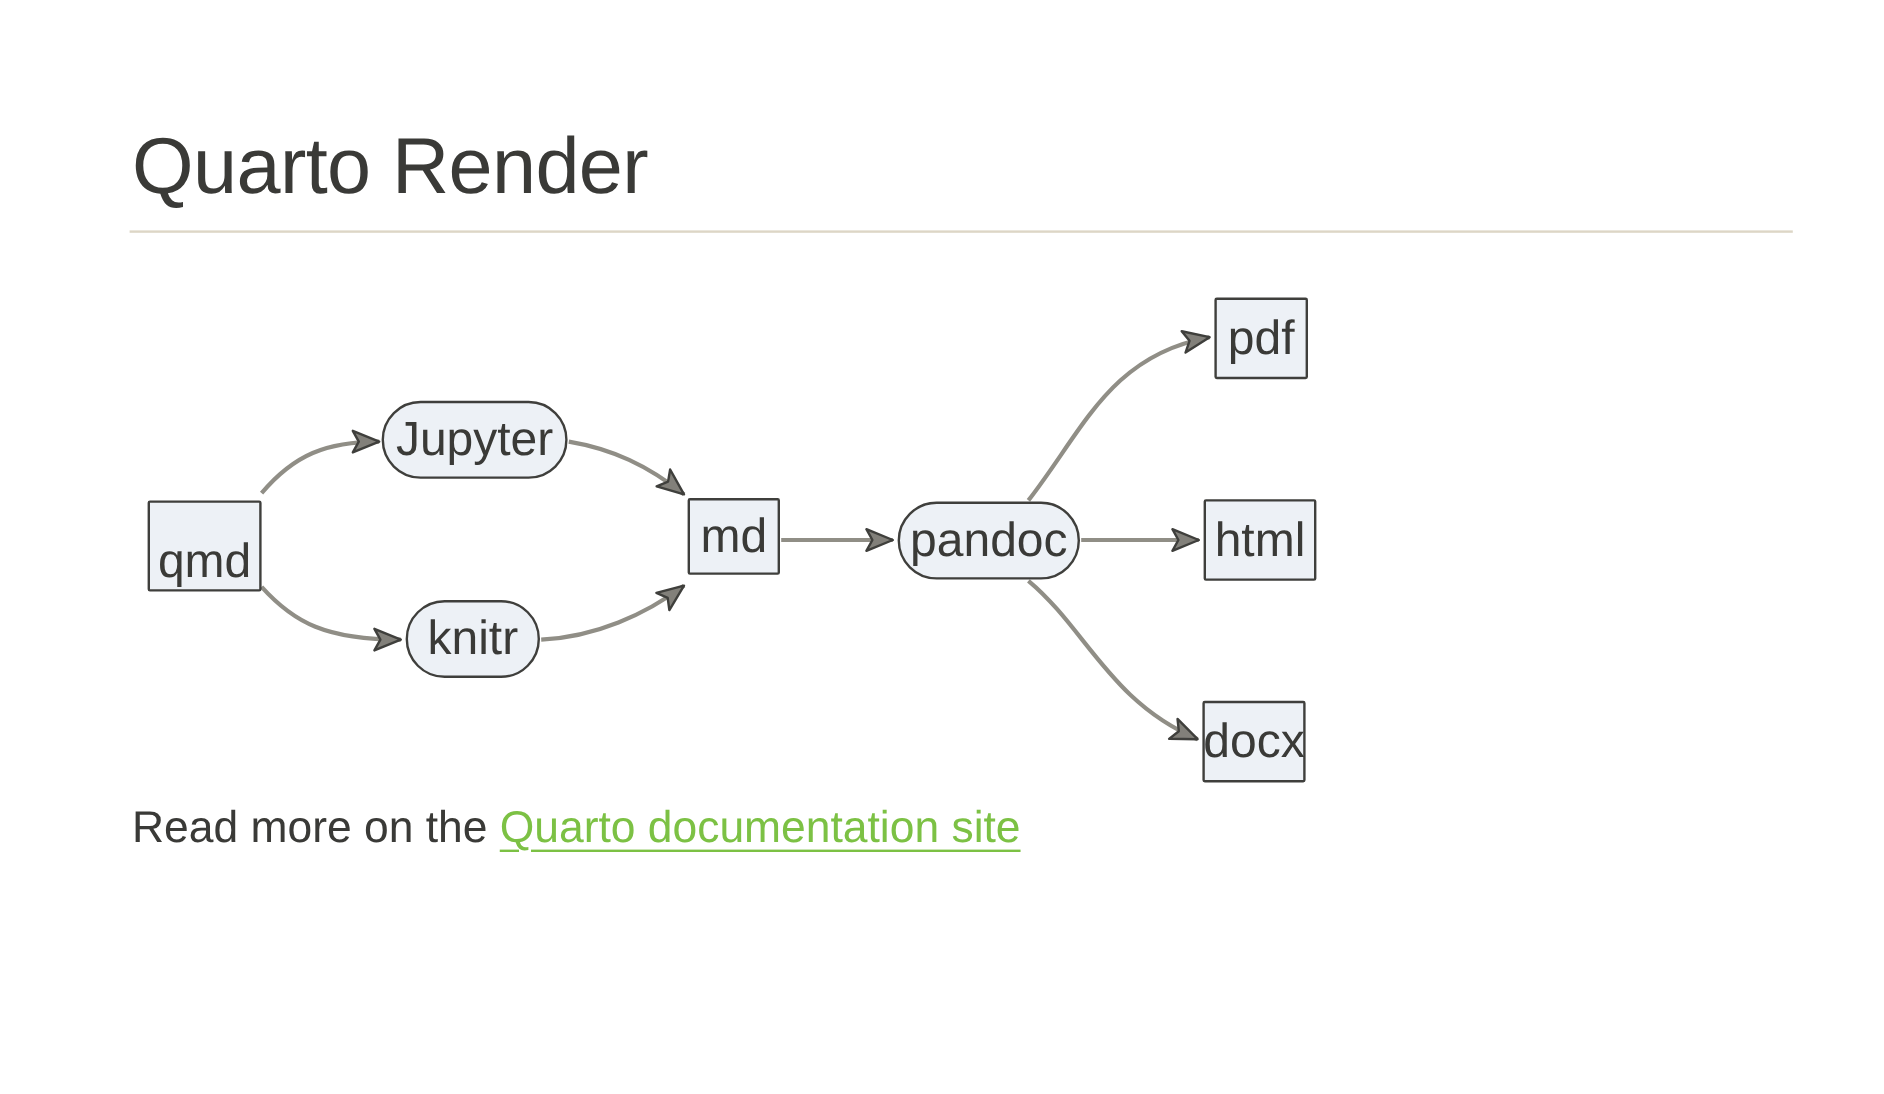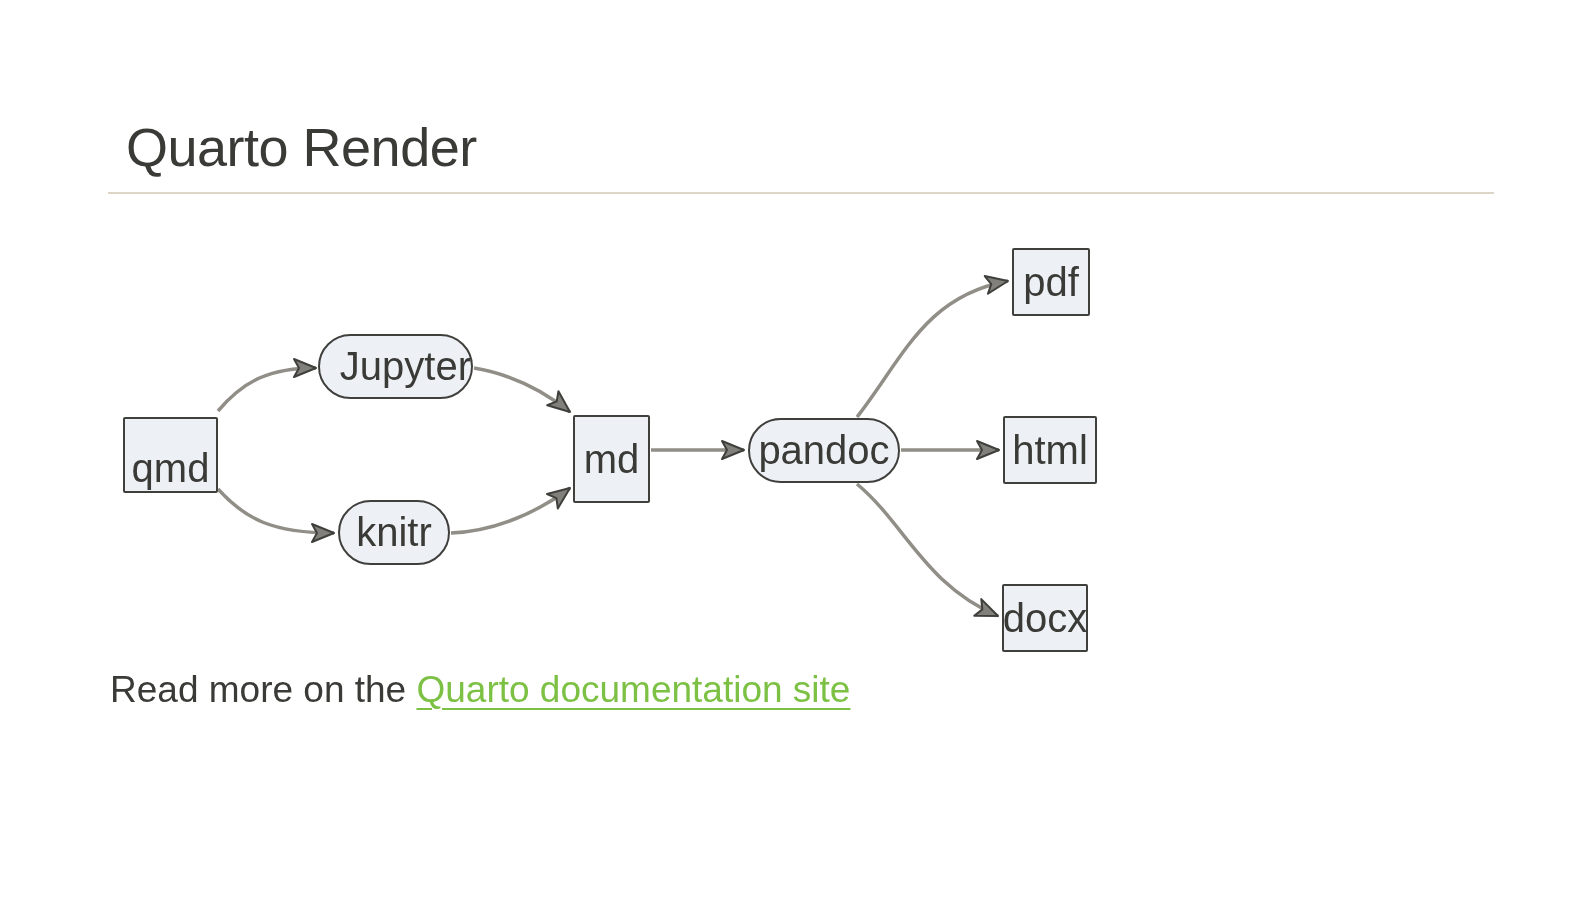--- a/index.html
+++ b/index.html
@@ -18,22 +18,22 @@
     width: 1570px; height: 912px;
     background: var(--background);
     font-family: "Liberation Sans", sans-serif;
     position: relative;
     overflow: hidden;
     color: var(--text);
   }
   .page-title {
     position: absolute;
     left: 110px; top: 100px;
-    margin: 16px;
-    font-size: 54px;
+    margin: 0;
+    font-size: 66px;
     font-weight: 400;
     letter-spacing: -0.5px;
     color: var(--text);
   }
   .title-rule {
     position: absolute;
     left: 108px; top: 192px;
     width: 1386px; height: 2px;
     background: var(--rule);
   }
@@ -60,23 +60,23 @@
     align-items: center;
     justify-content: center;
     background: var(--node-fill);
     border: 2px solid var(--node-border);
     font-size: 40px;
     color: var(--text);
     border-radius: 2px;
   }
   .node.stadium { border-radius: 33px; }
   .node-qmd    { left: 123px;  top: 417px; width: 95px;  height: 76px; align-items: flex-end; }
-  .node-jupyter{ left: 318px;  top: 334px; width: 155px; height: 65px; justify-content: flex-end; }
+  .node-jupyter{ left: 318px;  top: 334px; width: 155px; height: 65px; }
   .node-knitr  { left: 338px;  top: 500px; width: 112px; height: 65px; }
-  .node-md     { left: 573px;  top: 415px; width: 77px;  height: 88px; align-items: center; }
+  .node-md     { left: 573px;  top: 415px; width: 77px;  height: 64px; align-items: center; }
   .node-pandoc { left: 748px;  top: 418px; width: 152px; height: 65px; }
   .node-pdf    { left: 1012px; top: 248px; width: 78px;  height: 68px; }
   .node-html   { left: 1003px; top: 416px; width: 94px;  height: 68px; }
   .node-docx   { left: 1002px; top: 584px; width: 86px;  height: 68px; }
   .footer-text {
     position: absolute;
     left: 110px; top: 669px;
     margin: 0;
     font-size: 37px;
     color: var(--text);

